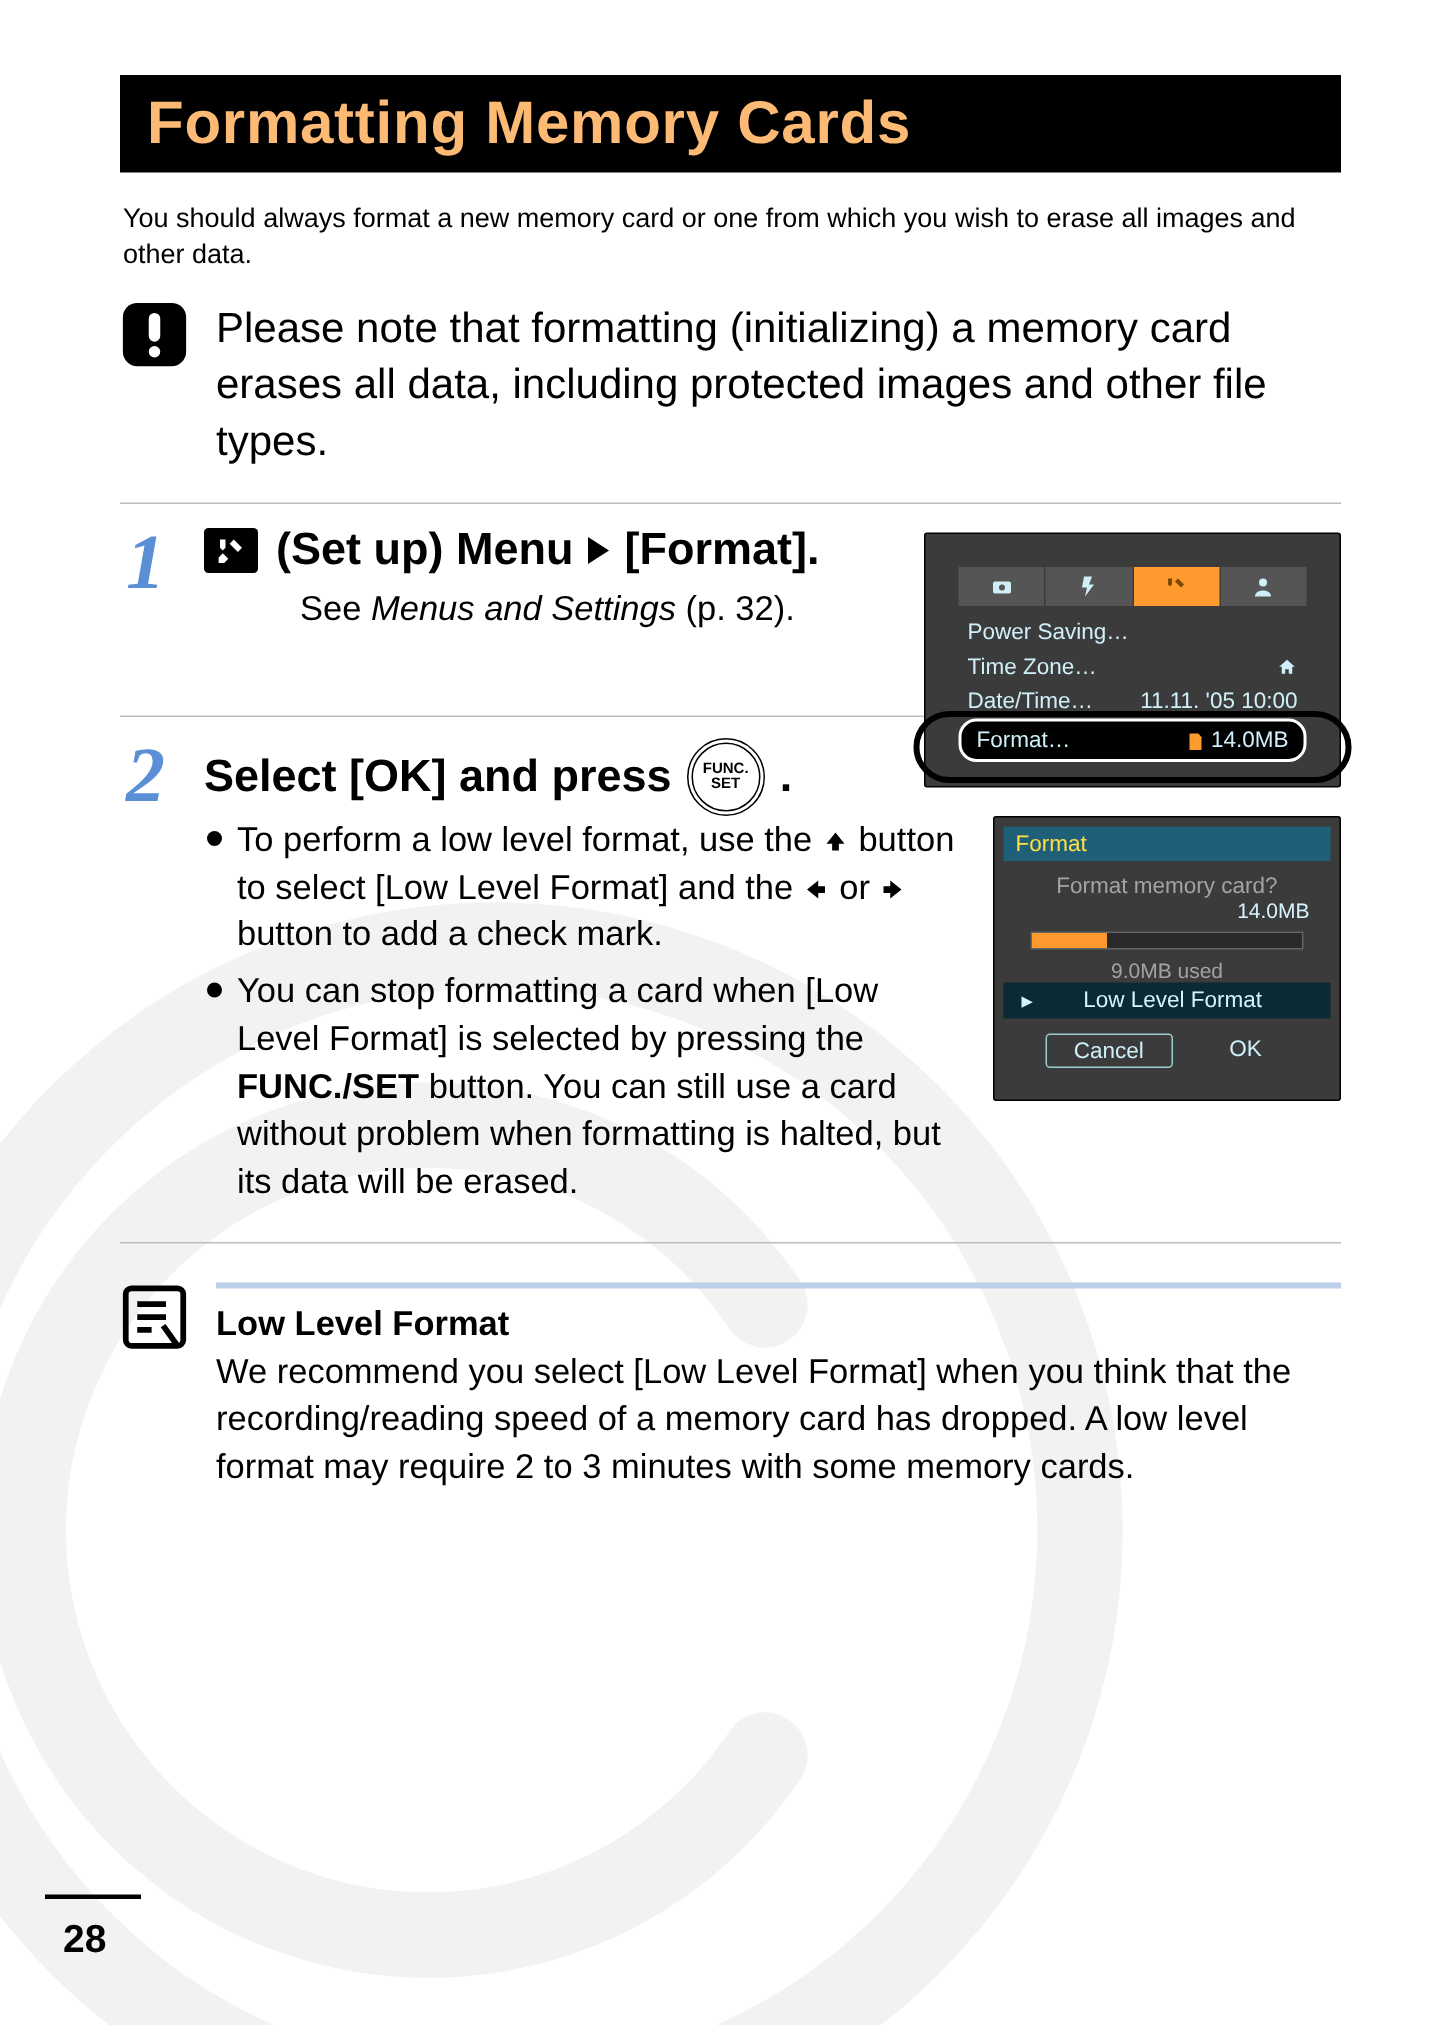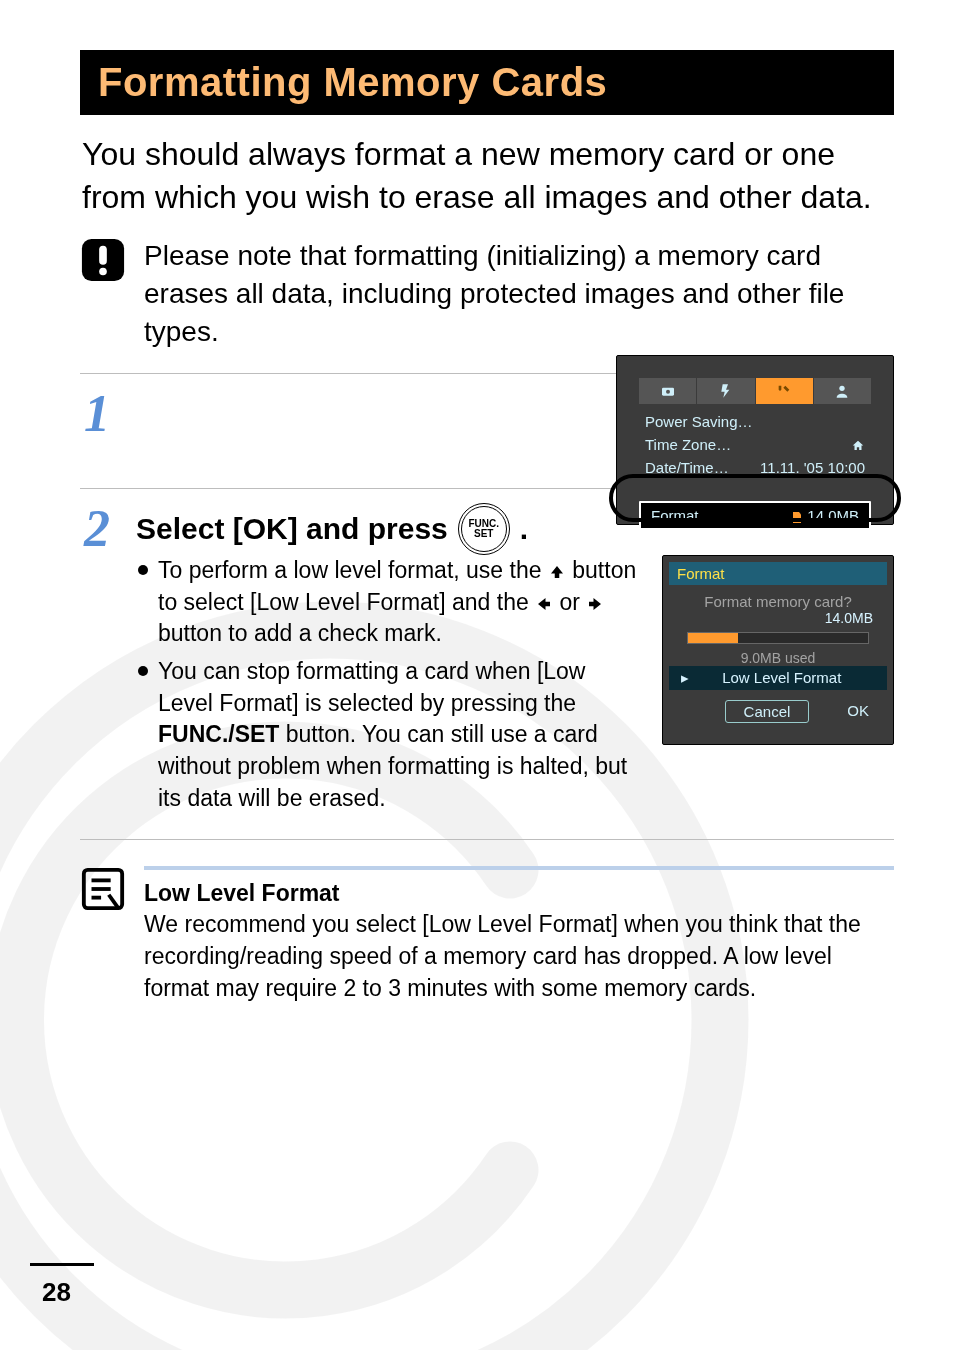--- a/index.html
+++ b/index.html
@@ -1,21 +1,21 @@
 <!DOCTYPE html>
 <html><head>
 <meta charset="utf-8">
 <style>
 html,body{margin:0;padding:0;font-family:Arial,Helvetica,sans-serif;background:#fff;color:#000}
 .page{width:954px;height:1350px;position:relative;background:#fff;overflow:hidden}
 .watermark{position:absolute;left:-120px;bottom:-120px;width:900px;height:900px;pointer-events:none;opacity:.18}
 .watermark svg{width:100%;height:100%}
 .content{position:relative;padding:50px 60px 0 80px}
 .title-bar{background:#000;color:#fdba74;font-weight:700;font-size:40px;padding:10px 18px;letter-spacing:.5px}
-.intro{font-size:32px;line-height:1.35;margin:18px 2px 18px 2px}
+.intro{font-size:18px;line-height:1.35;margin:18px 2px 18px 2px}
 .warn-row{display:flex;align-items:flex-start;gap:18px;margin:4px 0 22px 0}
 .warn-icon{flex:0 0 auto;width:46px;height:46px}
 .warn-text{font-size:28px;line-height:1.35}
 .step-block{border-top:1px solid #bdbdbd;padding:14px 0 18px 0;display:flex;gap:22px}
 .step-block.last{border-bottom:1px solid #bdbdbd}
 .step-num{font-family:Georgia,'Times New Roman',serif;font-style:italic;font-weight:700;font-size:52px;color:#5a8fd6;line-height:1;width:34px;text-align:center}
 .step-body{flex:1}
 .step-head{font-size:30px;font-weight:900;display:flex;align-items:center;flex-wrap:wrap;gap:6px}
 .step-sub{font-size:23px;margin:8px 0 10px 64px}
 .step-sub em{font-style:italic}
@@ -29,30 +29,30 @@
 .bul li{position:relative;padding-left:22px;font-size:23px;line-height:1.38;margin-bottom:6px}
 .bul li:before{content:"";position:absolute;left:2px;top:10px;width:10px;height:10px;background:#000;border-radius:50%}
 .arrow-up,.arrow-left,.arrow-right{display:inline-block;font-weight:900}
 .lcd{background:#3b3b3b;border:1px solid #000;color:#d7f3ff;font-family:Arial,sans-serif;font-size:16px;border-radius:2px}
 .lcd1{width:278px;height:170px;padding:22px;box-sizing:border-box;position:absolute;right:60px;top:355px}
 .tabs{display:flex;gap:1px;margin-bottom:6px}
 .tab{flex:1;height:26px;display:flex;align-items:center;justify-content:center;background:#555;color:#cfeff9}
 .tab.sel{background:#ff9a2e;color:#000}
 .tab svg{width:16px;height:16px}
 .menu-line{display:flex;justify-content:space-between;padding:3px 6px;color:#cfeff9;font-size:15px}
-.menu-line.hi{background:#000;border:2px solid #fff;border-radius:1px;padding:4px 10px;margin-top:22px}
+.menu-line.hi{background:#000;border:2px solid #fff;border-radius:12px;padding:4px 10px;margin-top:0}
 .ring{position:absolute;border:4px solid #000;border-radius:24px;pointer-events:none}
 .lcd2{width:232px;height:190px;padding:6px;box-sizing:border-box}
 .lcd2 .hdr{background:#1f5f77;color:#fde047;padding:3px 8px;font-size:15px;margin-bottom:8px}
 .lcd2 .msg{text-align:center;font-size:15px;color:#a3a3a3}
 .bar{height:10px;background:#2a2a2a;border:1px solid #666;margin:6px 18px;position:relative}
 .bar-fill{position:absolute;left:0;top:0;bottom:0;width:28%;background:#ff9a2e}
 .lcd2 .row{display:flex;justify-content:space-between;padding:3px 12px;font-size:15px}
 .lcd2 .row.hl{background:#0a2a35}
-.btns{display:flex;gap:20px;justify-content:flex-end;margin-top:10px}
+.btns{display:flex;gap:20px;justify-content:center;margin-top:10px}
 .lbtn{border:1px solid #9cc;border-radius:3px;padding:2px 18px;font-size:15px;color:#cfeff9}
 .tip-divider{height:4px;background:#bcd0ea;margin:30px 0 10px 64px}
 .tip-row{display:flex;gap:18px;align-items:flex-start}
 .tip-icon{width:46px;height:46px;flex:0 0 auto}
 .tip-body{font-size:23px;line-height:1.38}
 .tip-body .tt{font-weight:700}
 .pg{position:absolute;left:42px;bottom:42px;font-weight:700;font-size:26px}
 .pg-bar{position:absolute;left:30px;bottom:84px;width:64px;height:3px;background:#000}
 svg.ic{display:inline;vertical-align:-3px}
 </style>
@@ -81,20 +81,35 @@
             <rect x="2" y="2" width="44" height="44" rx="10" fill="#000"></rect>
             <circle cx="24" cy="36" r="4" fill="#fff"></circle>
             <rect x="20" y="9" width="8" height="20" rx="4" fill="#fff"></rect>
           </svg>
   </div>
   <div class="warn-text">Please note that formatting (initializing) a memory card erases all data, including protected images and other file types.</div>
 </div>
 
 <div class="step-block">
   <div class="step-num">1</div>
+  <div class="step-body">
+    <div class="step-head">
+      <span class="menu-icon">
+        <svg viewBox="0 0 24 24" fill="#fff">
+                <path d="M4 4h4v6l-2 2-2-2zM14 4l6 6-3 3-6-6zM6 14l4 4-3 3H3v-4z"></path>
+              </svg>
+      </span>
+      <span> (Set up) Menu</span>
+      <span class="tri"></span>
+      <span>[Format].</span>
+    </div>
+    <div class="step-sub">
+      <span>See </span><em>Menus and Settings</em><span> (p. 32).</span>
+    </div>
+  </div>
 </div>
 
 <div class="lcd lcd1">
   <div class="tabs">
     <div class="tab">
             <svg viewBox="0 0 24 24" fill="#cfeff9">
               <rect x="3" y="7" width="18" height="12" rx="2"></rect>
               <circle cx="12" cy="13" r="3" fill="#555"></circle>
             </svg>
           </div>

